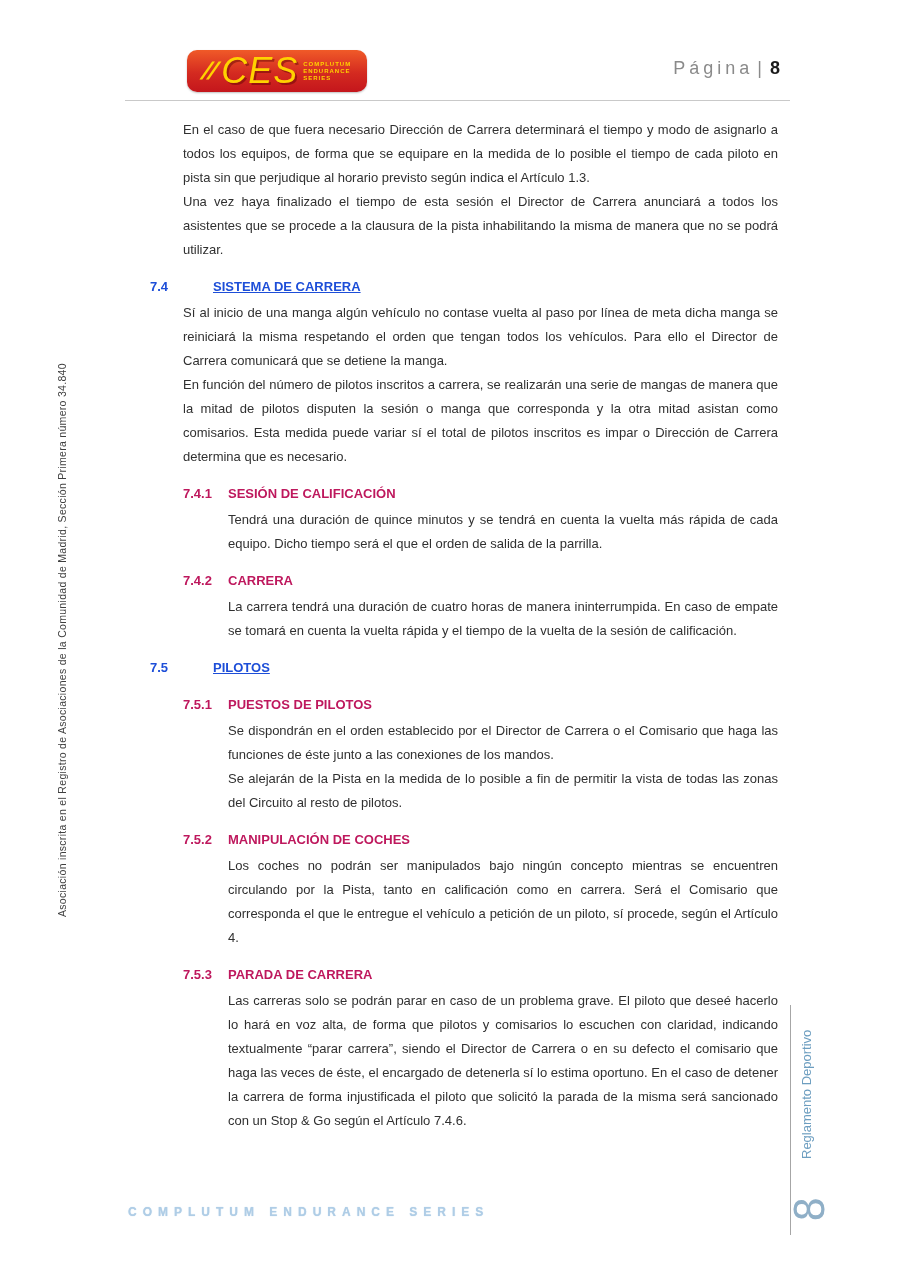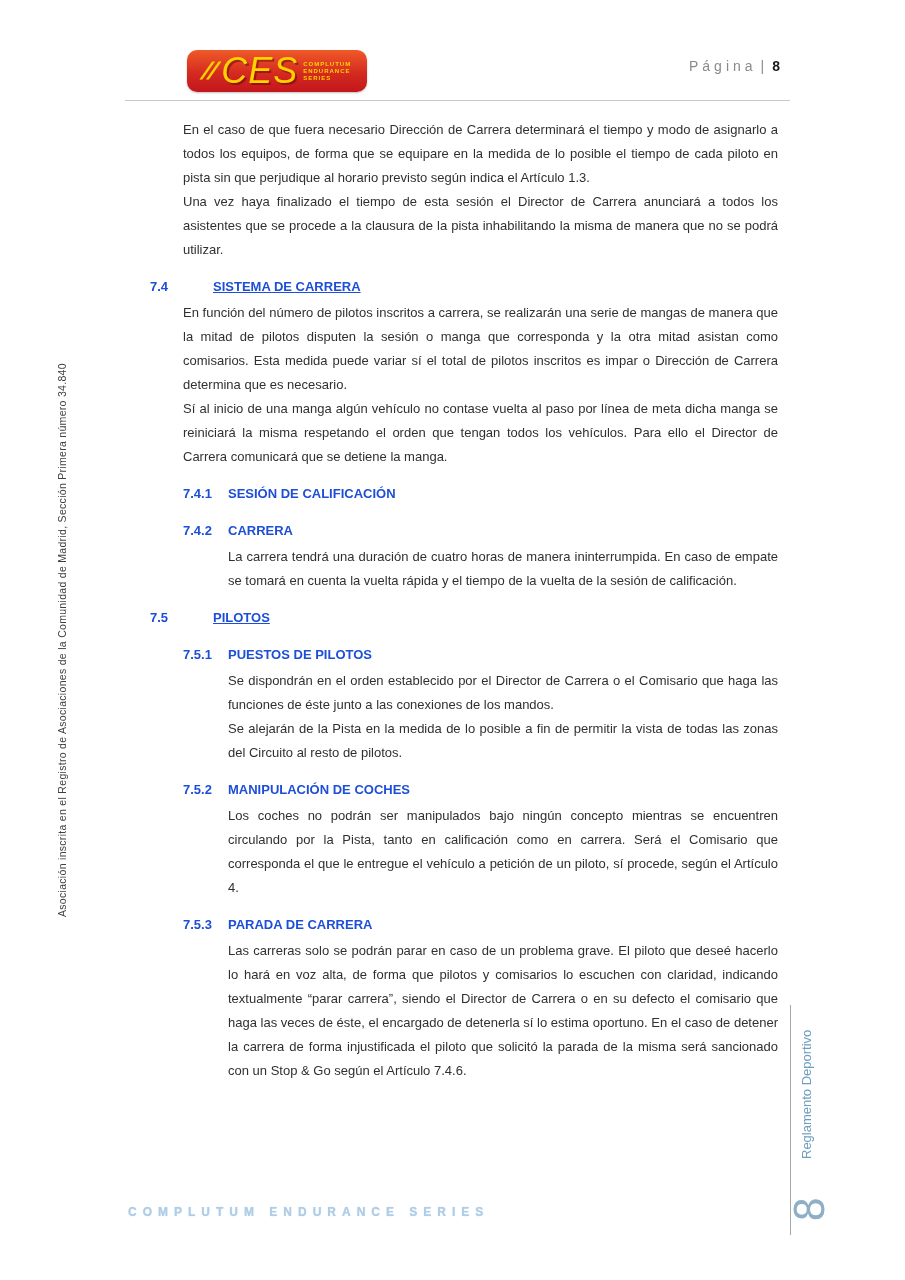--- a/index.html
+++ b/index.html
@@ -13,21 +13,21 @@
   
   .logo{
     position:absolute;left:187px;top:50px;width:180px;height:42px;
     background:linear-gradient(180deg,#F05A28 0%,#D42A20 55%,#C4161C 100%);
     border-radius:10px;display:flex;align-items:center;justify-content:center;gap:5px;
     box-shadow:0 1px 2px rgba(0,0,0,0.25);
   }
   .logo .slashes{color:#FFD200;font-style:italic;font-weight:bold;font-size:24px;transform:skewX(-18deg);line-height:1;}
   .logo .ces{color:#FFD200;font-style:italic;font-weight:400;font-size:36px;letter-spacing:1px;line-height:1;text-shadow:2px 2px 0 rgba(90,0,0,0.45);}
   .logo-small{display:flex;flex-direction:column;color:#FFD200;font-size:6px;font-weight:bold;letter-spacing:1px;line-height:7px;text-align:left;}
-  .page-indicator{position:absolute;right:125px;top:58px;font-size:14px;color:#8a8a8a;letter-spacing:4px;}
+  .page-indicator{position:absolute;right:125px;top:58px;font-size:18px;color:#8a8a8a;letter-spacing:4px;}
   .page-indicator .sep{color:#8a8a8a;margin:0 4px;}
   .page-indicator .num{color:#1a1a1a;font-weight:bold;letter-spacing:0;}
   .header-rule{position:absolute;left:125px;top:100px;width:665px;height:1px;background:#c9c9c9;}
 
   
   .left-vertical{
     position:absolute;left:52px;top:350px;height:580px;width:20px;
     writing-mode:vertical-rl;transform:rotate(180deg);
     font-size:10.5px;color:#3f3f3f;letter-spacing:0.3px;
     display:flex;align-items:center;justify-content:center;white-space:nowrap;
@@ -36,21 +36,21 @@
   
   main{
     position:absolute;left:150px;top:118px;width:628px;
     font-size:13px;line-height:24px;text-align:justify;
   }
   .p1{margin:0 0 0 33px;}
   .p2{margin:0 0 0 78px;}
   .h1{display:flex;margin-top:13px;margin-bottom:2px;font-weight:bold;color:#1d4ed8;text-align:left;}
   .h1 .num{width:33px;flex:0 0 33px;}
   .h1 .title{text-decoration:underline;margin-left:30px;}
-  .h2{display:flex;margin-left:33px;margin-top:13px;margin-bottom:2px;font-weight:bold;color:#1d4ed8;text-align:left;}
+  .h2{display:flex;margin-left:33px;margin-top:13px;margin-bottom:2px;font-weight:bold;color:#be185d;text-align:left;}
   .h2 .num{width:45px;flex:0 0 45px;}
 
   
   .right-rule{position:absolute;left:790px;top:1005px;width:1px;height:230px;background:#a6a6a6;}
   .right-vertical-label{
     position:absolute;left:797px;top:1012px;height:165px;width:18px;
     writing-mode:vertical-rl;transform:rotate(180deg);
     font-size:13px;color:#6D9EC0;white-space:nowrap;
     display:flex;align-items:center;justify-content:center;
   }
@@ -91,26 +91,27 @@
 
   <div class="left-vertical">Asociación inscrita en el Registro de Asociaciones de la Comunidad de Madrid, Sección Primera número 34.840</div>
 
   <main id="content-blocks">
       <p class="p1">En el caso de que fuera necesario Dirección de Carrera determinará el tiempo y modo de asignarlo a todos los equipos, de forma que se equipare en la medida de lo posible el tiempo de cada piloto en pista sin que perjudique al horario previsto según indica el Artículo 1.3.</p>
       <p class="p1">Una vez haya finalizado el tiempo de esta sesión el Director de Carrera anunciará a todos los asistentes que se procede a la clausura de la pista inhabilitando la misma de manera que no se podrá utilizar.</p>
       <div class="h1">
         <span class="num">7.4</span>
         <span class="title">SISTEMA DE CARRERA</span>
       </div>
+      <p class="p1">Sí al inicio de una manga algún vehículo no contase vuelta al paso por línea de meta dicha manga se reiniciará la misma respetando el orden que tengan todos los vehículos. Para ello el Director de Carrera comunicará que se detiene la manga.</p>
       <p class="p1">En función del número de pilotos inscritos a carrera, se realizarán una serie de mangas de manera que la mitad de pilotos disputen la sesión o manga que corresponda y la otra mitad asistan como comisarios. Esta medida puede variar sí el total de pilotos inscritos es impar o Dirección de Carrera determina que es necesario.</p>
-      <p class="p1">Sí al inicio de una manga algún vehículo no contase vuelta al paso por línea de meta dicha manga se reiniciará la misma respetando el orden que tengan todos los vehículos. Para ello el Director de Carrera comunicará que se detiene la manga.</p>
       <div class="h2">
         <span class="num">7.4.1</span>
         <span class="title">SESIÓN DE CALIFICACIÓN</span>
       </div>
+      <p class="p2">Tendrá una duración de quince minutos y se tendrá en cuenta la vuelta más rápida de cada equipo. Dicho tiempo será el que el orden de salida de la parrilla.</p>
       <div class="h2">
         <span class="num">7.4.2</span>
         <span class="title">CARRERA</span>
       </div>
       <p class="p2">La carrera tendrá una duración de cuatro horas de manera ininterrumpida. En caso de empate se tomará en cuenta la vuelta rápida y el tiempo de la vuelta de la sesión de calificación.</p>
       <div class="h1">
         <span class="num">7.5</span>
         <span class="title">PILOTOS</span>
       </div>
       <div class="h2">

